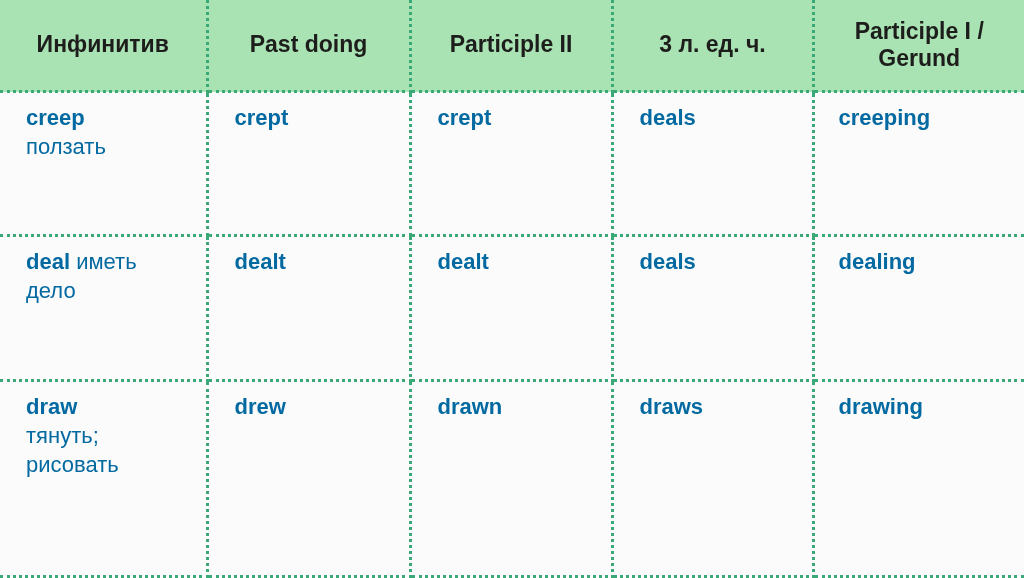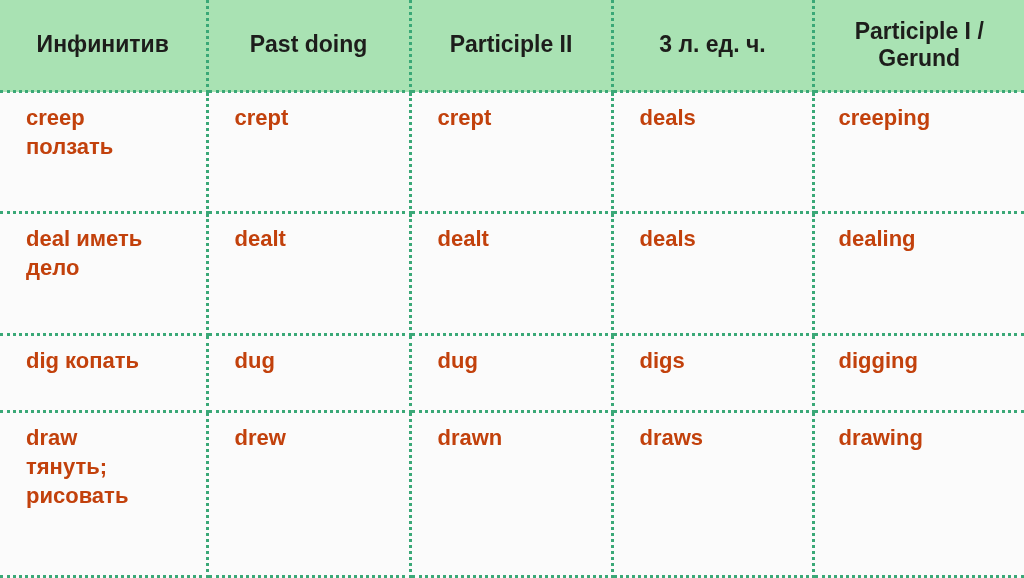--- a/index.html
+++ b/index.html
@@ -43,21 +43,21 @@
     height: 82px;
     padding: 4px 6px;
     border-right: 3px dotted #3aa877;
     border-bottom: 3px dotted #3aa877;
   }
   thead th.last { border-right: none; }
 
   
   tbody td {
     background: #fbfbfb;
-    color: #c2410c;
+    color: #0369a1;
     font-size: 22px;
     line-height: 1.32;
     vertical-align: top;
     text-align: left;
     padding: 10px 14px 10px 22px;
     border-right: 3px dotted #3aa877;
     border-bottom: 3px dotted #3aa877;
   }
   tbody td.last { border-right: none; }
   tbody tr.last-row td { border-bottom: 3px dotted #3aa877; }
@@ -65,21 +65,21 @@
   tbody td.form {
     font-weight: bold;
     padding-left: 26px;
   }
   tbody td.form.col-p1 { padding-left: 24px; }
 
   .verb-en {
     font-weight: bold;
   }
   .verb-ru {
-    font-weight: bold;
+    font-weight: normal;
   }
   .inf-cell {
     padding-left: 26px;
   }
 
   
   .inf-cell.stacked .verb-en { display: block; }
   .inf-cell.stacked .verb-ru { display: block; }
   .inf-cell.inline .verb-en  { display: inline; }
   .inf-cell.inline .verb-ru  { display: inline; }
@@ -115,27 +115,20 @@
         <td class="form col-third">deals</td>
         <td class="form col-p1 last">creeping</td>
       </tr>
       <tr>
         <td class="inf-cell inline"><span class="verb-en">deal</span><span class="verb-ru"> иметь дело</span></td>
         <td class="form col-past">dealt</td>
         <td class="form col-p2">dealt</td>
         <td class="form col-third">deals</td>
         <td class="form col-p1 last">dealing</td>
       </tr>
-      <tr>
-        <td class="inf-cell inline"><span class="verb-en">dig</span><span class="verb-ru"> копать</span></td>
-        <td class="form col-past">dug</td>
-        <td class="form col-p2">dug</td>
-        <td class="form col-third">digs</td>
-        <td class="form col-p1 last">digging</td>
-      </tr>
       <tr class="last-row">
         <td class="inf-cell stacked">
           <span class="verb-en">draw</span>
           <span class="verb-ru">тянуть; рисовать</span>
         </td>
         <td class="form col-past">drew</td>
         <td class="form col-p2">drawn</td>
         <td class="form col-third">draws</td>
         <td class="form col-p1 last">drawing</td>
       </tr>

